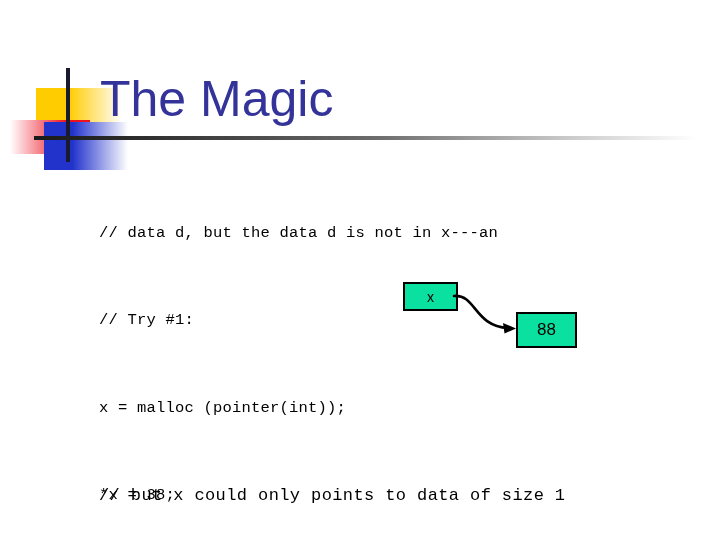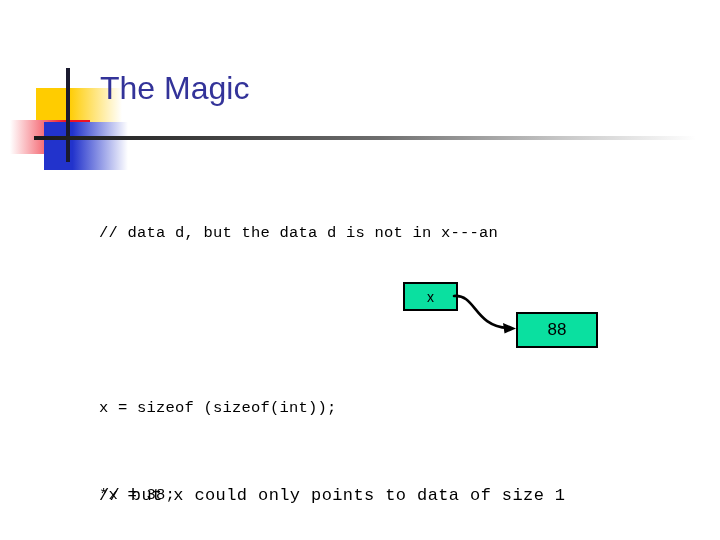--- a/index.html
+++ b/index.html
@@ -68,21 +68,21 @@
     width: 662px;
     height: 4px;
     background: linear-gradient(to right, #1a1a1a 0%, #2a2a2a 14%, #6d6d6d 52%, #c8c8c8 80%, #ffffff 100%);
   }
 
   
   .title {
     position: absolute;
     left: 100px;
     top: 70px;
-    font-size: 32px;
+    font-size: 50px;
     font-weight: 400;
     color: #333399;
     letter-spacing: 0px;
     white-space: nowrap;
   }
 
   
   .code-block {
     position: absolute;
     left: 99px;
@@ -127,21 +127,21 @@
   .box-x {
     left: 403px;
     top: 282px;
     width: 55px;
     height: 29px;
     font-size: 14px;
   }
   .box-val {
     left: 516px;
     top: 312px;
-    width: 82px;
+    width: 61px;
     height: 36px;
     font-size: 17px;
   }
   .arrow-svg {
     position: absolute;
     left: 450px;
     top: 282px;
     width: 80px;
     height: 60px;
     overflow: visible;
@@ -157,25 +157,26 @@
     <div class="orn-red"></div>
     <div class="orn-blue"></div>
     <div class="orn-vline"></div>
   </div>
   <div class="rule"></div>
 
   <div class="title">The Magic</div>
 
   <div class="code-block code-top">
     <span class="code-line">// data d, but the data d is not in x---an</span>
+    <span class="code-line">// Try #1:</span>
     
   </div>
 
   <div class="code-block code-mid">
-    <span class="code-line">x = sizeof (sizeof(int));</span>
+    <span class="code-line">x = malloc (pointer(int));</span>
     <span class="code-line">*x = 38;</span>
   </div>
 
   <div class="code-block code-bottom">
     <span class="code-line">// but x could only points to data of size 1</span>
     
   </div>
 
   <div class="box box-x">x</div>
 

